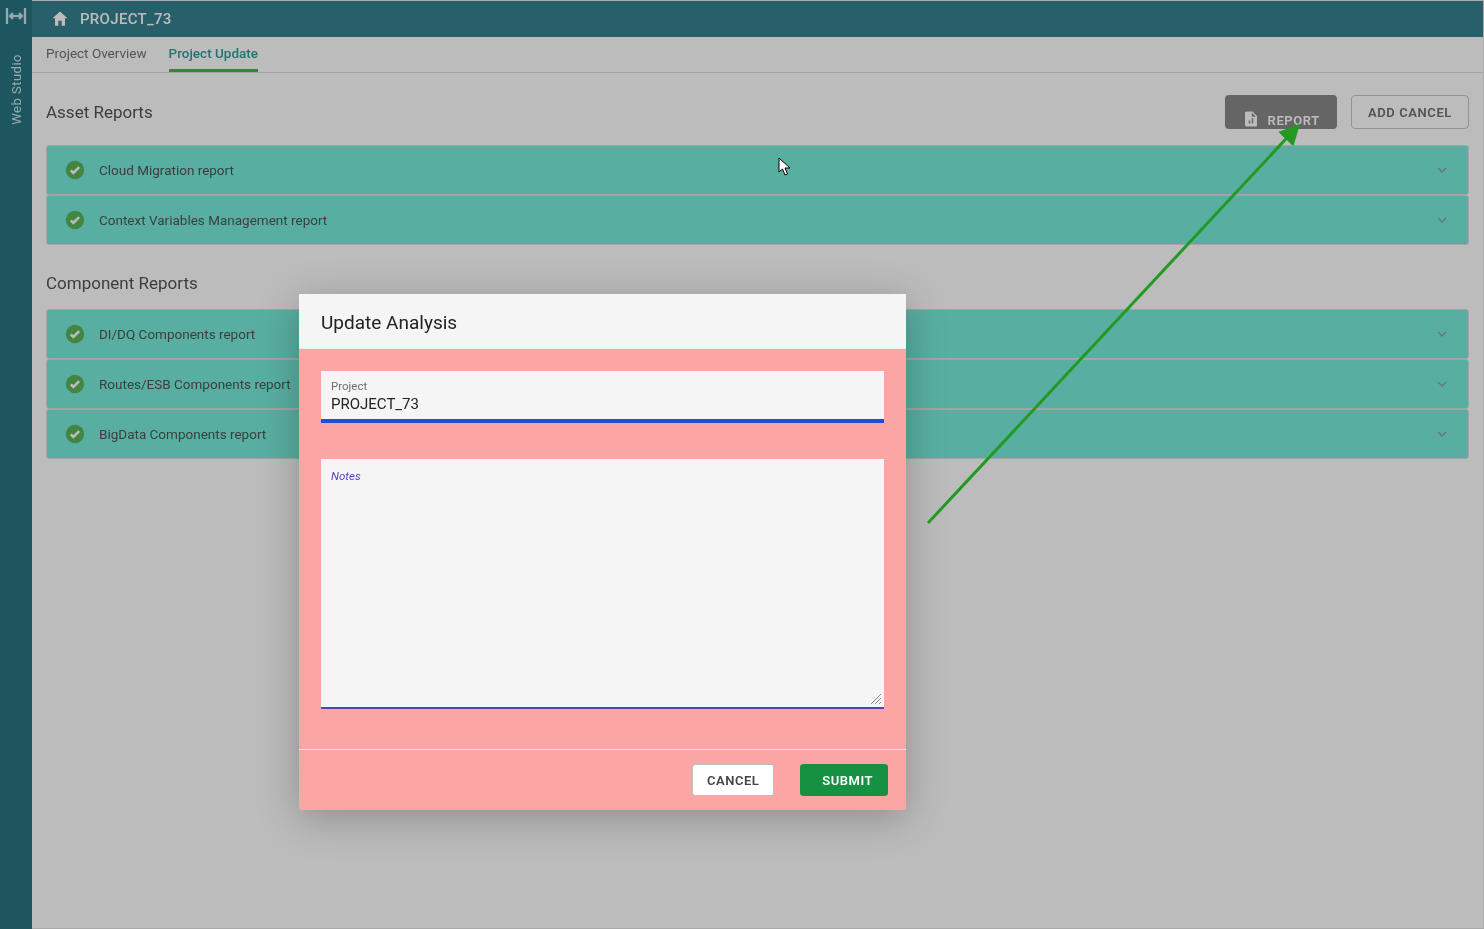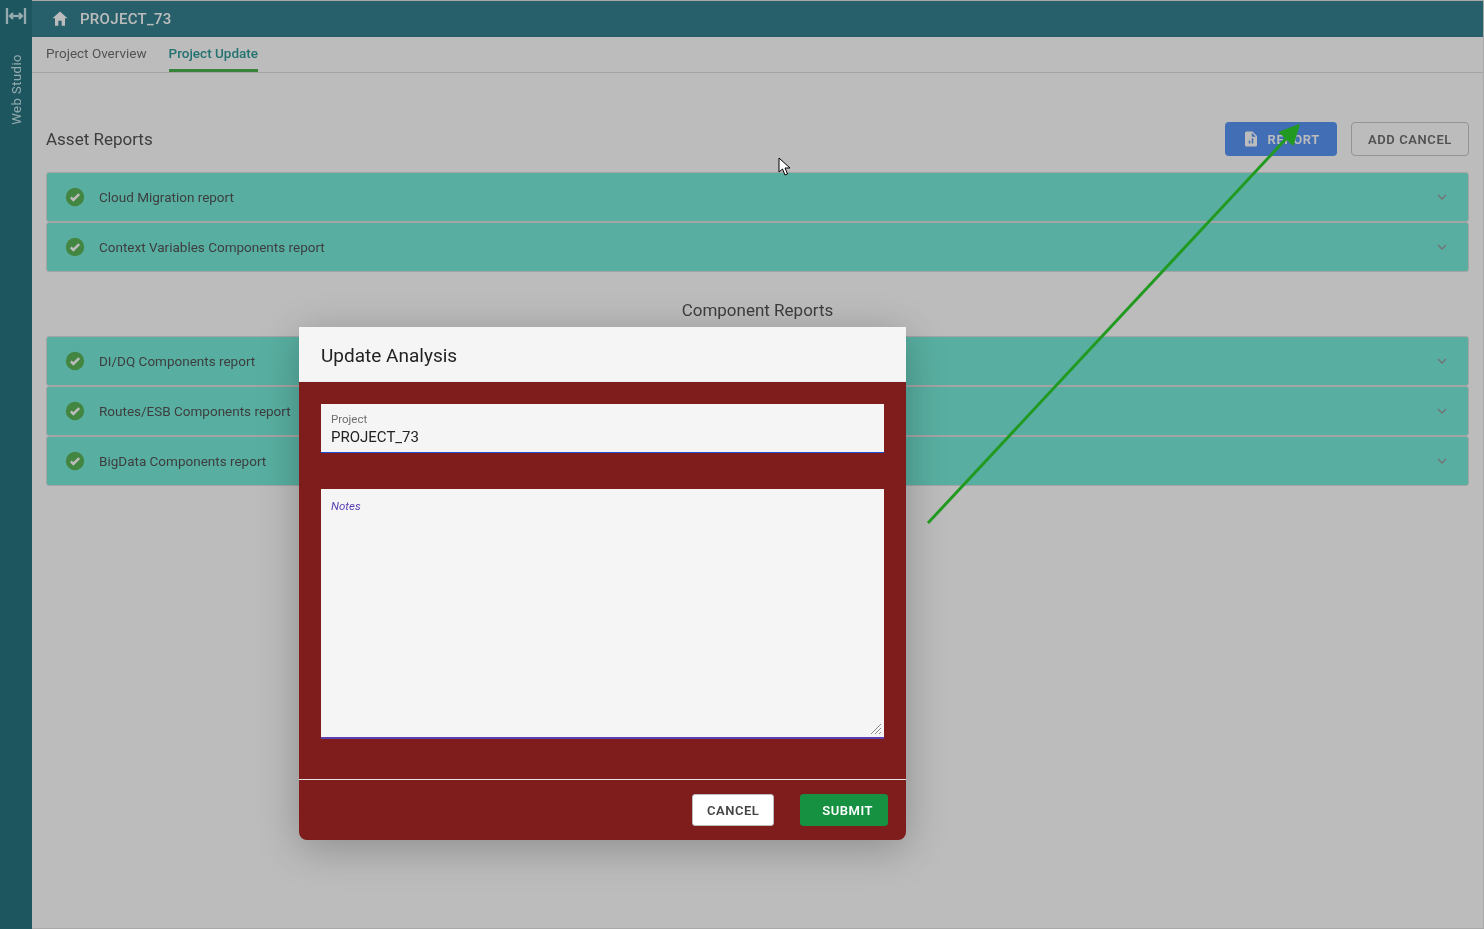--- a/index.html
+++ b/index.html
@@ -97,21 +97,20 @@
     .content {
       flex: 1;
       padding: 22px 14px 14px 14px;
       overflow: auto;
     }
     .section-row {
       display: flex;
       justify-content: space-between;
       align-items: center;
       margin-bottom: 16px;
-      margin-top: 27px;
     }
     .section-title {
       font-size: 17px;
       color: #333;
       font-weight: 400;
     }
     .action-buttons {
       display: flex;
       gap: 14px;
     }
@@ -121,22 +120,23 @@
       border-radius: 4px;
       font-size: 13px;
       font-weight: 600;
       letter-spacing: 0.6px;
       display: flex;
       align-items: center;
       cursor: pointer;
       border: 1px solid transparent;
     }
     .btn-green {
-      background: #3b82f6;
+      background: #737373;
       color: #fff;
+      align-items: flex-end;
     }
     .btn-green svg {
       width: 18px;
       height: 18px;
       margin-right: 8px;
       fill: #fff;
     }
     .btn-outline {
       background: #fff;
       color: #555;
@@ -172,56 +172,55 @@
       font-size: 13.5px;
       color: #333;
     }
     .panel-header .chevron {
       width: 16px;
       height: 16px;
       color: #888;
     }
     .section-spacer {
       margin-top: 28px;
-      justify-content: center;
     }
     .overlay {
       position: absolute;
       inset: 0;
       background: rgba(80, 80, 80, 0.38);
       z-index: 10;
     }
     .dialog {
       position: absolute;
       left: 299px;
-      top: 327px;
+      top: 294px;
       width: 607px;
-      background: #7f1d1d;
+      background: #fca5a5;
       z-index: 20;
       box-shadow: 0 8px 40px rgba(0,0,0,0.25);
-      border-radius: 8px;
+      border-radius: 2px;
       display: flex;
       flex-direction: column;
     }
     .dialog-header {
       padding: 17px 22px 14px 22px;
       background: #f5f5f5;
       border-bottom: 1px solid #ececec;
     }
     .dialog-title {
       font-size: 19px;
       color: #222;
       font-weight: 400;
     }
     .dialog-body {
       padding: 22px 22px 40px 22px;
     }
     .field {
       background: #f5f5f5;
-      border-bottom: 1px solid #1d4ed8;
+      border-bottom: 4px solid #1d4ed8;
       padding: 8px 10px 6px 10px;
       margin-bottom: 36px;
     }
     .field-label {
       font-size: 11.5px;
       color: #6e6e6e;
       margin-bottom: 2px;
     }
     .field-value {
       font-size: 15px;
@@ -359,21 +358,21 @@
             </svg>
         </div>
       </div>
 
       <div class="panel">
         <div class="panel-header">
           <svg class="check-icon" viewBox="0 0 24 24">
               <circle cx="12" cy="12" r="11"></circle>
               <path d="M7 12.5l3 3 7-7"></path>
             </svg>
-          <div class="label">Context Variables Components report</div>
+          <div class="label">Context Variables Management report</div>
           <svg class="chevron" viewBox="0 0 24 24" fill="none" stroke="currentColor" stroke-width="2">
               <path d="M6 9l6 6 6-6"></path>
             </svg>
         </div>
       </div>
 
       <div class="section-row section-spacer">
         <div class="section-title">Component Reports</div>
       </div>
 

